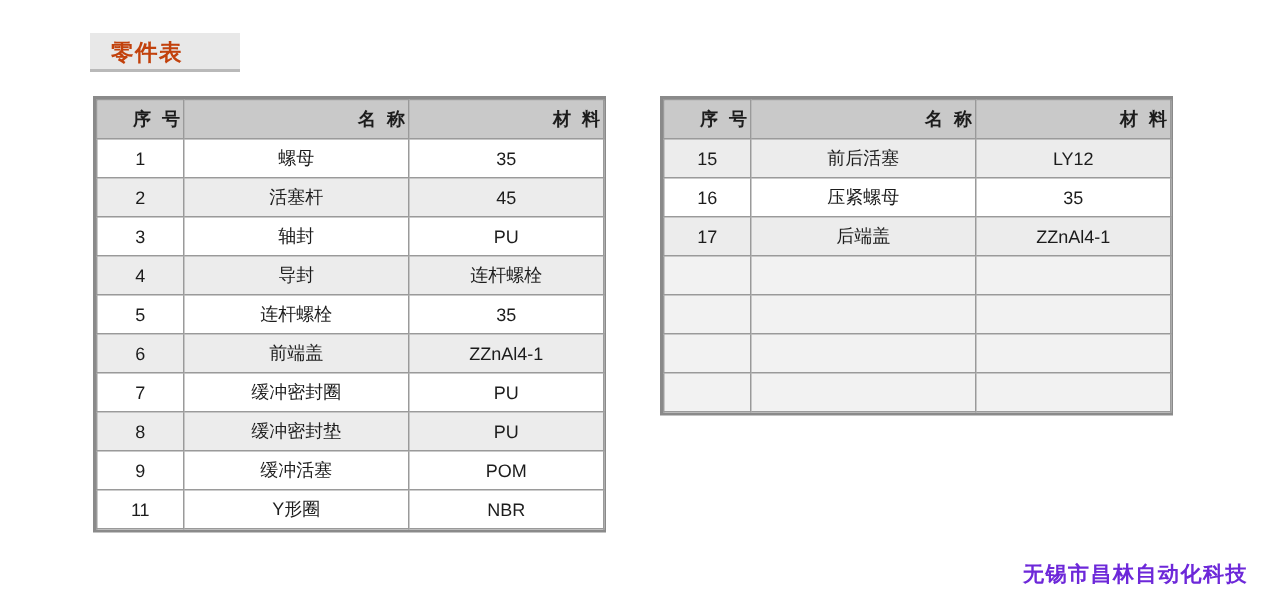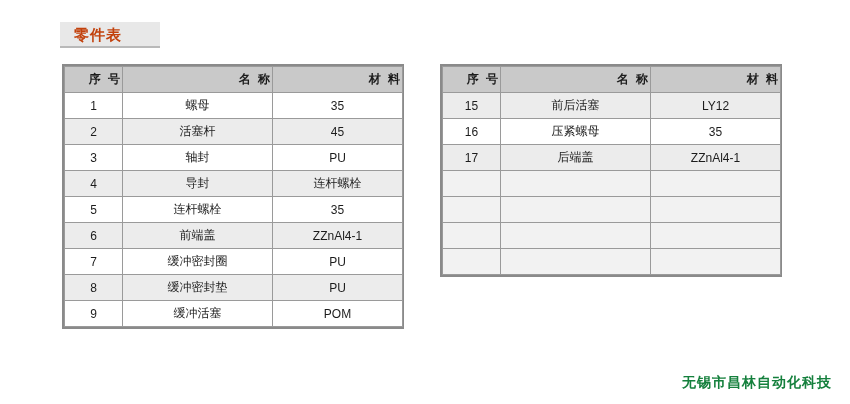--- a/index.html
+++ b/index.html
@@ -69,21 +69,21 @@
   table.parts tr.odd td { background: #ffffff; }
   table.parts tr.even td { background: #ececec; }
   table.parts tr.blank td { background: #f2f2f2; }
 
   .footer {
     position: absolute;
     right: 18px;
     bottom: 12px;
     font-size: 14px;
     font-weight: bold;
-    color: #15803d;
+    color: #6d28d9;
     letter-spacing: 1px;
   }
 </style>
 </head>
 <body>
 
 <div class="page-title-wrap"></div>
 <div class="page-title">零件表</div>
 
 <div class="table-block table-left">
@@ -139,20 +139,25 @@
         <tr class="even">
           <td>8</td>
           <td>缓冲密封垫</td>
           <td>PU</td>
         </tr>
         <tr class="odd">
           <td>9</td>
           <td>缓冲活塞</td>
           <td>POM</td>
         </tr>
+        <tr class="odd">
+          <td>11</td>
+          <td>Y形圈</td>
+          <td>NBR</td>
+        </tr>
       </tbody>
   </table>
 </div>
 
 <div class="table-block table-right">
   <table class="parts">
     <colgroup>
         <col class="c-no">
         <col class="c-name">
         <col class="c-mat">

